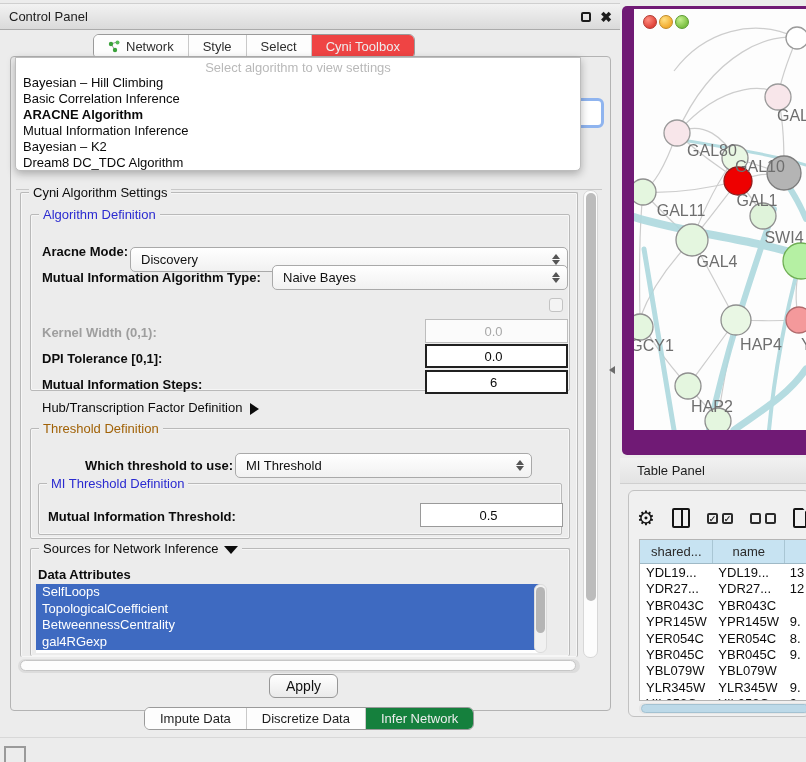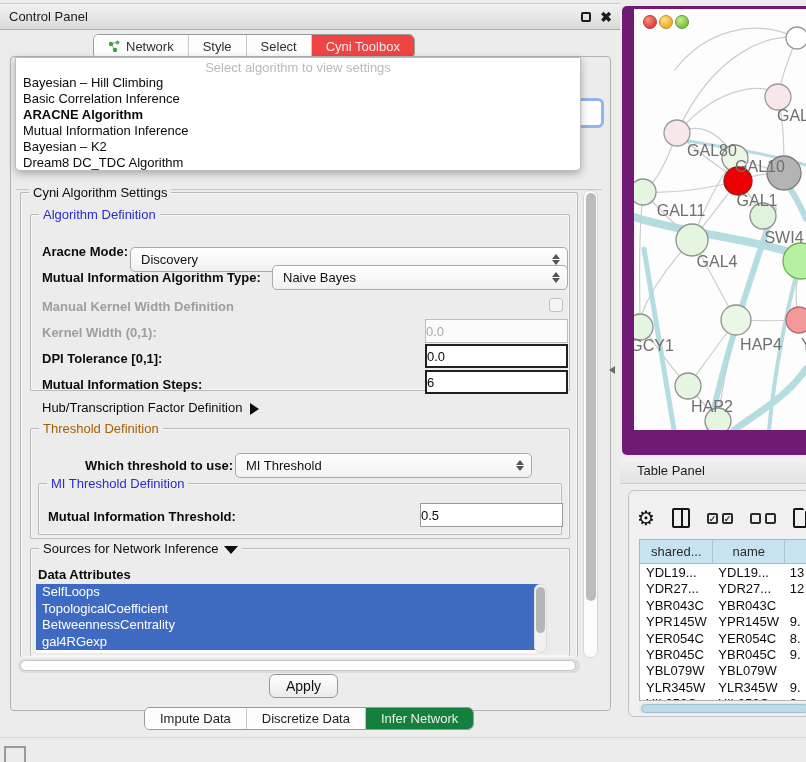--- a/index.html
+++ b/index.html
@@ -48,21 +48,21 @@
   .combo { position:absolute; height:25px; background:linear-gradient(#ffffff,#f1f1f1);
     border:1px solid #a9a9a9; border-radius:5px; display:flex; align-items:center;
     font-size:13px; color:#111; padding-left:10px; }
   .combo .spin { position:absolute; right:7px; top:0; height:100%; display:flex;
     flex-direction:column; justify-content:center; gap:1px; }
   .combo .spin i { display:block; width:0; height:0; border-left:4px solid transparent;
     border-right:4px solid transparent; }
   .combo .spin i.up { border-bottom:5px solid #555; }
   .combo .spin i.dn { border-top:5px solid #555; }
 
-  .tfield { position:absolute; height:24px; font-size:13px; text-align:left;
+  .tfield { position:absolute; height:24px; font-size:13px; text-align:center;
     padding-right:6px; font-family:"Liberation Sans",sans-serif; background:#fff; }
   .tfield.dis { border:1px solid #bdbdbd; color:#a8a8a8; background:#fbfbfb; }
   .tfield.hot { border:2px solid #202020; color:#0a0a0a; }
   .tfield.norm { border:1px solid #9a9a9a; color:#0a0a0a; }
 
   .chk { position:absolute; width:14px; height:14px; border:1px solid #c3c3c3;
     border-radius:3px; background:#f4f4f4; }
 
   .tri-right { display:inline-block; width:0; height:0; border-top:6px solid transparent;
     border-bottom:6px solid transparent; border-left:9px solid #0c0c0c; margin-left:8px;
@@ -219,21 +219,20 @@
       </span>
   </div>
   <span class="lbl" style="left:42px; top:270px;">Mutual Information Algorithm Type:</span>
   <div class="combo" style="left:272px; top:265px; width:296px;">
     <span>Naive Bayes</span>
     <span class="spin">
         <i class="up"></i>
         <i class="dn"></i>
       </span>
   </div>
-  <span class="lbl dis" style="left:42px; top:299px;">Manual Kernel Width Definition</span>
   <div class="chk" style="left:549px; top:298px;"></div>
   <span class="lbl dis" style="left:42px; top:325px;">Kernel Width (0,1):</span>
   <input class="tfield dis" style="left: 425px; top: 319px; width: 143px;" value="0.0">
   <span class="lbl" style="left:42px; top:351px;">DPI Tolerance [0,1]:</span>
   <input class="tfield hot" style="left: 425px; top: 344px; width: 143px;" value="0.0">
   <span class="lbl" style="left:42px; top:377px;">Mutual Information Steps:</span>
   <input class="tfield hot" style="left: 425px; top: 370px; width: 143px;" value="6">
 
   <span class="lbl" style="left:42px; top:400px; font-weight:normal;">
     <span>Hub/Transcription Factor Definition</span><span class="tri-right"></span>

